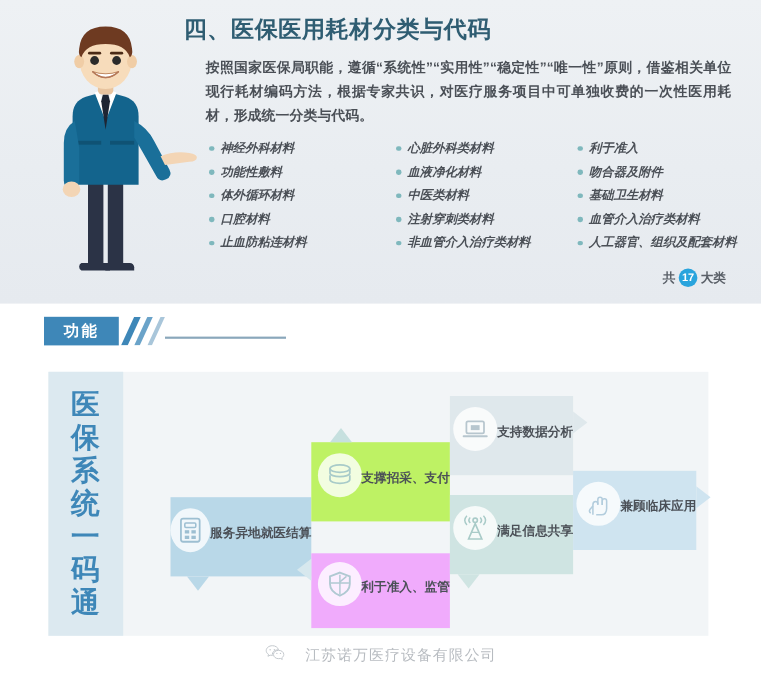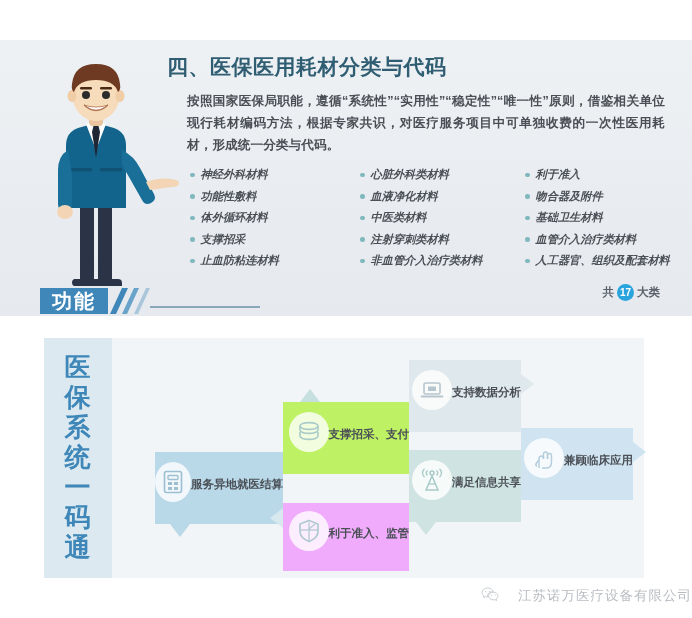--- a/index.html
+++ b/index.html
@@ -8,21 +8,20 @@
     background: #ffffff;
     font-family: "Liberation Sans", "DejaVu Sans", sans-serif;
     overflow: hidden;
   }
   .page { position: relative; width: 692px; height: 618px; background: #fff; }
 
   
   .top-section {
     position: absolute; left: 0; top: 0; width: 692px; height: 276px;
     background: linear-gradient(180deg, #eef1f4 0%, #e9edf1 55%, #e6eaef 100%);
-    margin-top: 40px;
   }
   .top-inner { position: relative; width: 100%; height: 100%; }
 
   
   .illus { position: absolute; left: 34px; top: 14px; width: 150px; height: 252px; }
 
   
   .title {
     position: absolute; left: 167px; top: 13px;
     font-size: 21px; font-weight: bold; letter-spacing: 0.5px;
@@ -63,21 +62,21 @@
     display: flex; align-items: center; justify-content: center;
     margin: 0 3px;
   }
 
   
   .sec-head { position: absolute; left: 0; top: 288px; width: 692px; height: 34px; }
   .sec-tab {
     position: absolute; left: 40px; top: 0;
     width: 68px; height: 26px; background: #3e87b8;
     display: flex; align-items: center; justify-content: center;
-    color: #ffffff; font-size: 20px; font-weight: bold; letter-spacing: 2px;
+    color: #ffffff; font-size: 14px; font-weight: bold; letter-spacing: 2px;
   }
   .sec-stripes { position: absolute; left: 108px; top: 0; width: 44px; height: 26px; overflow: hidden; }
   .sec-line {
     position: absolute; left: 150px; top: 18px; width: 110px; height: 1.5px;
     background: #8aa7bb;
   }
 
   
   .diagram { position: absolute; left: 0; top: 330px; width: 692px; height: 255px; }
   .diag-bg {
@@ -109,21 +108,21 @@
     margin-bottom: 5px;
   }
   .card .lbl {
     font-size: 11.5px; font-weight: bold; color: #4b5057; white-space: nowrap;
   }
   
   .notch { position: absolute; width: 0; height: 0; }
 
   .wm-footer {
     position: absolute; left: 0; top: 583px; width: 692px; height: 26px;
-    display: flex; align-items: center; justify-content: flex-end;
+    display: flex; align-items: center; justify-content: center;
     gap: 19px; opacity: 0.42;
   }
   .wm-footer .wname {
     font-size: 13.5px; color: #56606c; letter-spacing: 1px;
   }
 </style>
 </head>
 <body>
 
 <div class="page">
@@ -217,21 +216,21 @@
         <div class="bullet">
             <span class="dot"></span>
             <span>中医类材料</span>
           </div>
         <div class="bullet">
             <span class="dot"></span>
             <span>基础卫生材料</span>
           </div>
         <div class="bullet">
             <span class="dot"></span>
-            <span>支撑招采</span>
+            <span>口腔材料</span>
           </div>
 
         <div class="bullet">
             <span class="dot"></span>
             <span>注射穿刺类材料</span>
           </div>
         <div class="bullet">
             <span class="dot"></span>
             <span>血管介入治疗类材料</span>
           </div>

